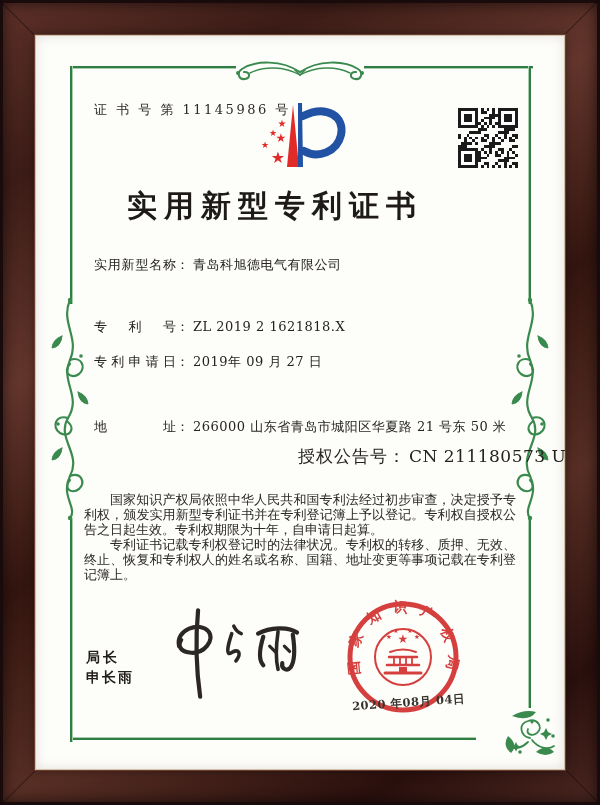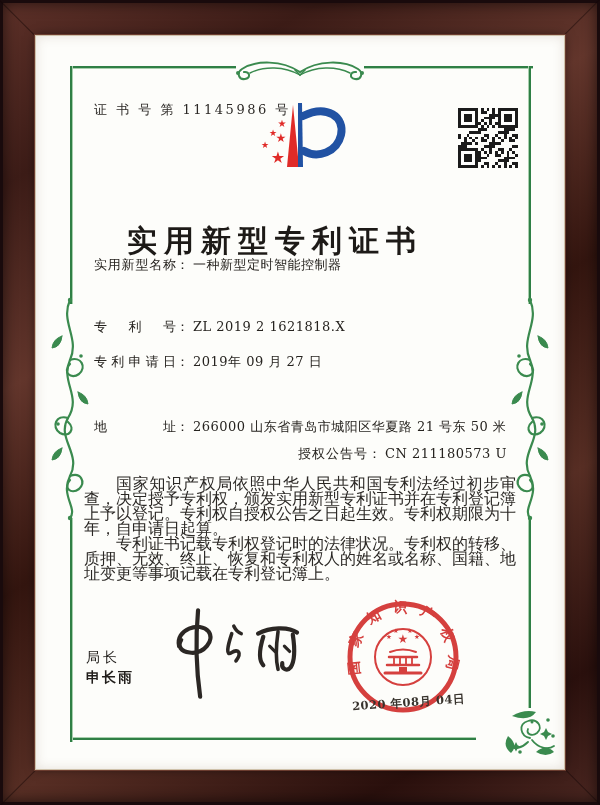--- a/index.html
+++ b/index.html
@@ -25,37 +25,37 @@
   .h-seg.bottom{border-top:1px solid #a8cfad;border-bottom:2px solid #2f7f45;}
   .v-seg{width:2px;border-left:2px solid #2f7f45;border-right:1px solid #a8cfad;}
   .v-seg.right{border-left:1px solid #a8cfad;border-right:2px solid #2f7f45;}
   .orn{position:absolute;}
 
   
   .cert-no{position:absolute;left:94px;top:101px;font-size:13px;letter-spacing:2.5px;color:#2c2926;text-align:right;}
   .logo{position:absolute;left:252px;top:95px;width:100px;height:78px;}
   .qr{position:absolute;left:458px;top:108px;width:60px;height:60px;}
   .title{position:absolute;left:0;top:186px;width:550px;text-align:center;font-size:30px;font-weight:bold;
-    letter-spacing:7px;color:#1d1a17;margin-top:35px;}
+    letter-spacing:7px;color:#1d1a17;}
 
   
   .field-row{position:absolute;left:94px;font-size:13px;color:#26231f;white-space:nowrap;}
   .lbl{display:inline-block;width:82px;text-align:justify;text-align-last:justify;text-justify:inter-character;vertical-align:bottom;}
   .sep{display:inline-block;margin-right:4px;}
   .val{letter-spacing:.5px;}
-  .pair2{position:absolute;left:298px;top:445px;font-size:13px;white-space:nowrap;}
+  .pair2{position:absolute;left:298px;top:445px;font-size:17px;white-space:nowrap;}
   .pair2 .lbl{width:auto;text-align-last:auto;letter-spacing:1px;}
 
   
-  .body-text{position:absolute;left:84px;top:476px;width:432px;font-size:16px;line-height:15px;
+  .body-text{position:absolute;left:84px;top:492px;width:432px;font-size:13px;line-height:15px;
     text-align:justify;color:#2b2825;}
   .body-text p{margin:0;text-indent:2em;}
 
   
-  .officer-title{position:absolute;left:86px;top:649px;font-size:14px;font-weight:400;letter-spacing:3px;
+  .officer-title{position:absolute;left:86px;top:649px;font-size:14px;font-weight:700;letter-spacing:3px;
     font-family:"DejaVu Sans","Liberation Sans",sans-serif;color:#211e1b;}
   .officer-name{position:absolute;left:86px;top:669px;font-size:14px;font-weight:600;letter-spacing:2px;
     font-family:Liberation Mono, monospace;color:#211e1b;}
   .signature{position:absolute;left:158px;top:602px;width:158px;height:100px;}
   .seal{position:absolute;left:343px;top:597px;width:120px;height:120px;opacity:.93;}
   .seal-date{position:absolute;left:352px;top:695px;width:120px;font-size:11.5px;font-weight:bold;
     letter-spacing:.5px;color:#37322c;transform:rotate(-4deg);z-index:5;}
 </style>
 </head>
 <body>
@@ -290,21 +290,21 @@
       <rect x="15" y="1" width="5" height="5" fill="#fff"></rect>
       <rect x="16" y="2" width="3" height="3" fill="#1b1b1b"></rect>
       <rect x="0" y="14" width="7" height="7" fill="#1b1b1b"></rect>
       <rect x="1" y="15" width="5" height="5" fill="#fff"></rect>
       <rect x="2" y="16" width="3" height="3" fill="#1b1b1b"></rect>
     </svg>
 
   <div class="title">实用新型专利证书</div>
 
   <div class="field-row" style="top:256px">
-    <span class="lbl">实用新型名称</span><span class="sep">：</span><span class="val">一种新型定时智能控制器</span>
+    <span class="lbl">实用新型名称</span><span class="sep">：</span><span class="val">青岛科旭德电气有限公司</span>
   </div>
   <div class="field-row" style="top:318px">
     <span class="lbl">专利号</span><span class="sep">：</span><span class="val">ZL 2019 2 1621818.X</span>
   </div>
   <div class="field-row" style="top:353px">
     <span class="lbl">专利申请日</span><span class="sep">：</span><span class="val">2019年 09 月 27 日</span>
   </div>
   <div class="field-row" style="top:418px">
     <span class="lbl">地址</span><span class="sep">：</span><span class="val">266000 山东省青岛市城阳区华夏路 21 号东 50 米</span>
   </div>

